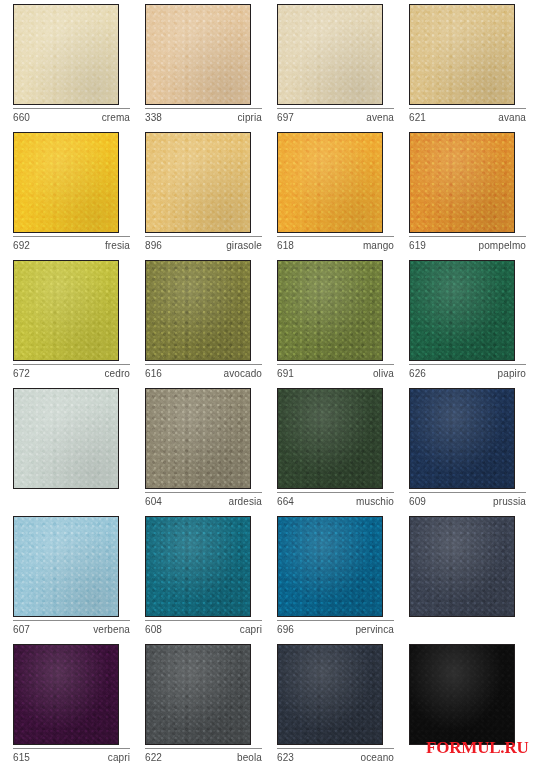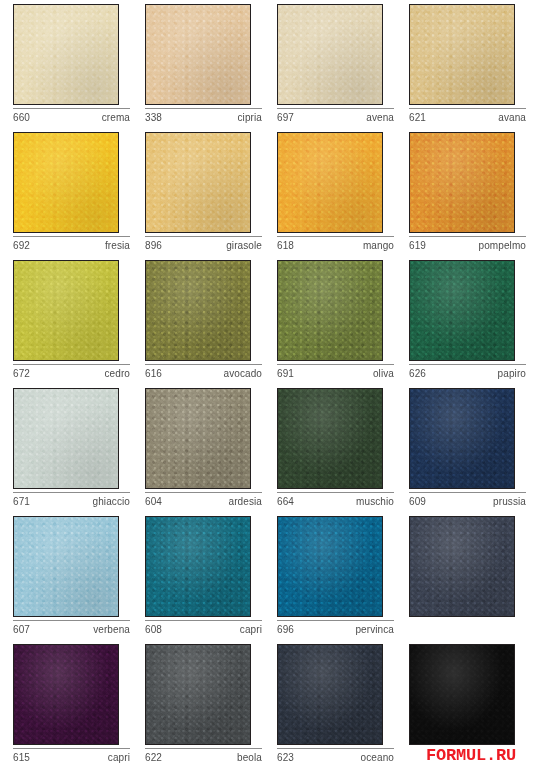--- a/index.html
+++ b/index.html
@@ -103,30 +103,29 @@
     letter-spacing: 0.1px;
     white-space: nowrap;
   }
 
   .name { text-align: center; }
 
   #watermark {
     position: absolute;
     left: 426px;
     top: 739px;
-    font-family: Liberation Mono, monospace;
+    font-family: Liberation Serif, serif;
     font-size: 17px;
     font-weight: bold;
     color: #ee1b24;
     letter-spacing: -0.2px;
     line-height: 18px;
     pointer-events: none;
     user-select: none;
     white-space: nowrap;
-    margin-top: 8px;
   }
 </style>
 </head>
 <body>
 
 <div id="catalog">
 
   <div class="swatch-grid">
       <div class="swatch-cell">
         <div class="chip" style="background-color: rgb(232, 220, 184);">
@@ -259,24 +258,20 @@
           <span class="code">626</span>
           <span class="name">papiro</span>
         </div>
       </div>
       <div class="swatch-cell">
         <div class="chip" style="background-color: rgb(204, 214, 208);">
           <div class="grain"></div>
           <div class="grain2"></div>
           <div class="sheen"></div>
         </div>
-        <div class="label-row">
-          <span class="code">671</span>
-          <span class="name">ghiaccio</span>
-        </div>
       </div>
       <div class="swatch-cell">
         <div class="chip" style="background-color: rgb(141, 134, 112);">
           <div class="grain"></div>
           <div class="grain2"></div>
           <div class="sheen"></div>
         </div>
         <div class="label-row">
           <span class="code">604</span>
           <span class="name">ardesia</span>

